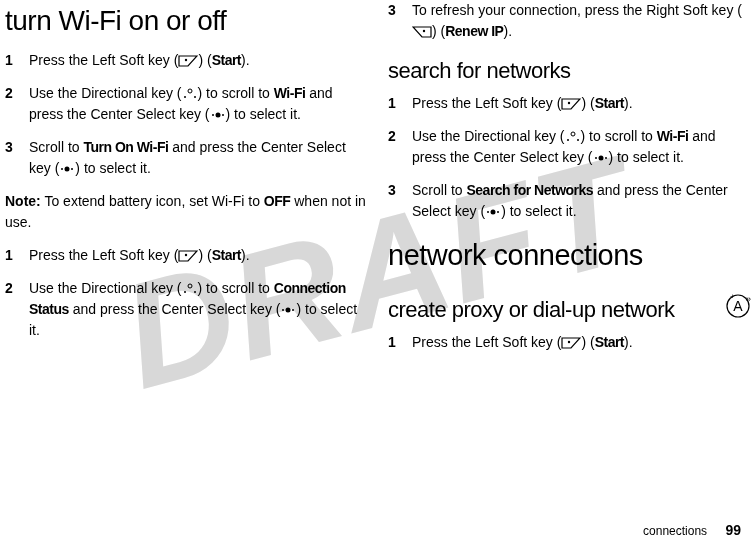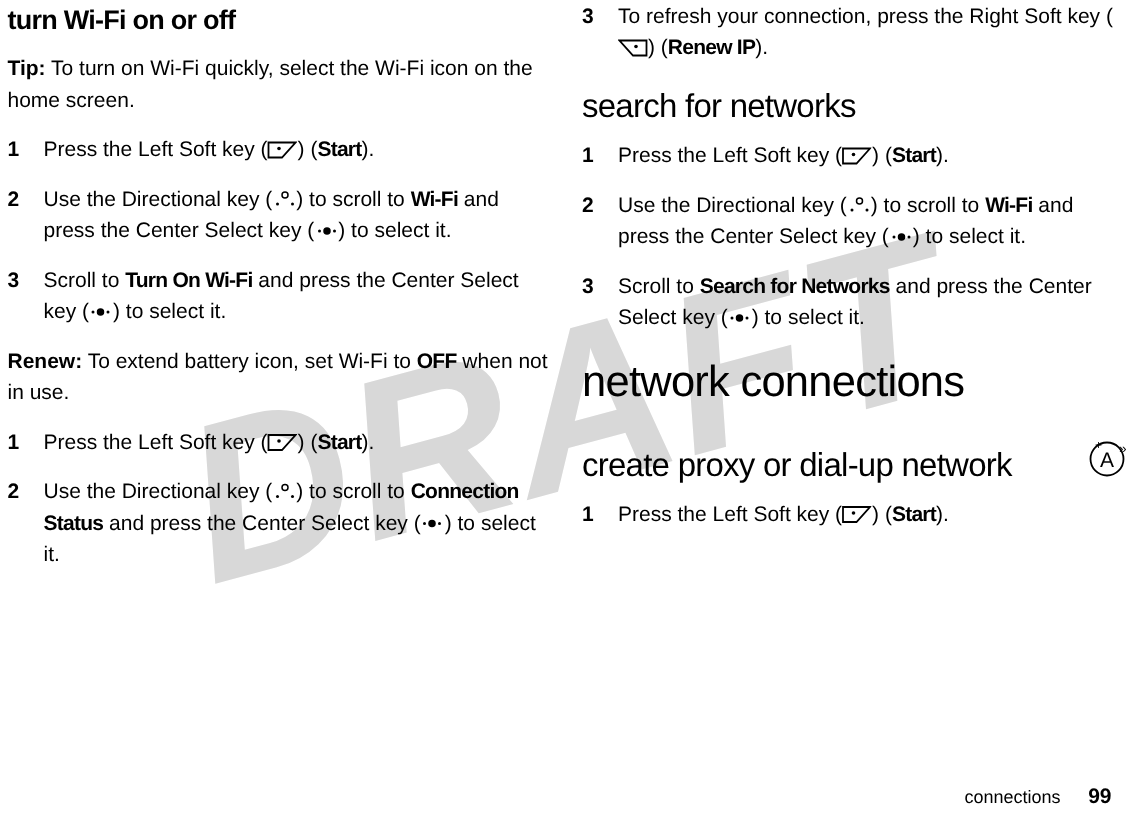--- a/index.html
+++ b/index.html
@@ -37,22 +37,22 @@
     }
     
     .column {
       flex: 1;
       font-size: 14px;
       line-height: 1.5;
       color: #000;
     }
     
     .heading-large {
-      font-size: 18px;
-      font-weight: 700;
+      font-size: 28px;
+      font-weight: 400;
       margin: 0 0 8px 0;
       letter-spacing: -0.5px;
     }
     
     .heading-xlarge {
       font-size: 29px;
       font-weight: 300;
       margin: 9px 0 15px 0;
       letter-spacing: -0.5px;
     }
@@ -133,23 +133,20 @@
   </style>
 </head>
 <body>
 
 <div class="watermark">DRAFT</div>
 
 <div class="page-content">
   <div class="column">
     <h2 class="heading-large">turn Wi-Fi on or off</h2>
 
-    <p class="body-text">
-      <span class="bold">Tip:</span><span> To turn on Wi-Fi quickly, select the Wi-Fi icon on the home screen.</span>
-    </p>
 
     <div class="step">
       <div class="step-num">1</div>
       <div class="step-text">
         <span>Press the Left Soft key (</span><svg class="icon-soft-key" width="20" height="12">
             <path d="M1 11 L1 1 L19 1 L10 11 Z" fill="none" stroke="#000" stroke-width="1.2"></path>
             <circle cx="8" cy="5" r="1.2" fill="#000"></circle>
           </svg><span>) (</span><span class="condensed-bold">Start</span><span>).</span>
       </div>
     </div>
@@ -174,21 +171,21 @@
       <div class="step-text">
         <span>Scroll to </span><span class="condensed-bold">Turn On Wi-Fi</span><span> and press the Center Select key (</span><svg class="icon-center-key" width="16" height="14">
             <circle cx="8" cy="7" r="2.5" fill="#000"></circle>
             <circle cx="3" cy="7" r="1" fill="#000"></circle>
             <circle cx="13" cy="7" r="1" fill="#000"></circle>
           </svg><span>) to select it.</span>
       </div>
     </div>
 
     <p class="body-text">
-      <span class="bold">Renew:</span><span> To extend battery icon, set Wi-Fi to </span><span class="condensed-bold">OFF</span><span> when not in use.</span>
+      <span class="bold">Note:</span><span> To extend battery icon, set Wi-Fi to </span><span class="condensed-bold">OFF</span><span> when not in use.</span>
     </p>
 
 
     <div class="step">
       <div class="step-num">1</div>
       <div class="step-text">
         <span>Press the Left Soft key (</span><svg class="icon-soft-key" width="20" height="12">
             <path d="M1 11 L1 1 L19 1 L10 11 Z" fill="none" stroke="#000" stroke-width="1.2"></path>
             <circle cx="8" cy="5" r="1.2" fill="#000"></circle>
           </svg><span>) (</span><span class="condensed-bold">Start</span><span>).</span>

